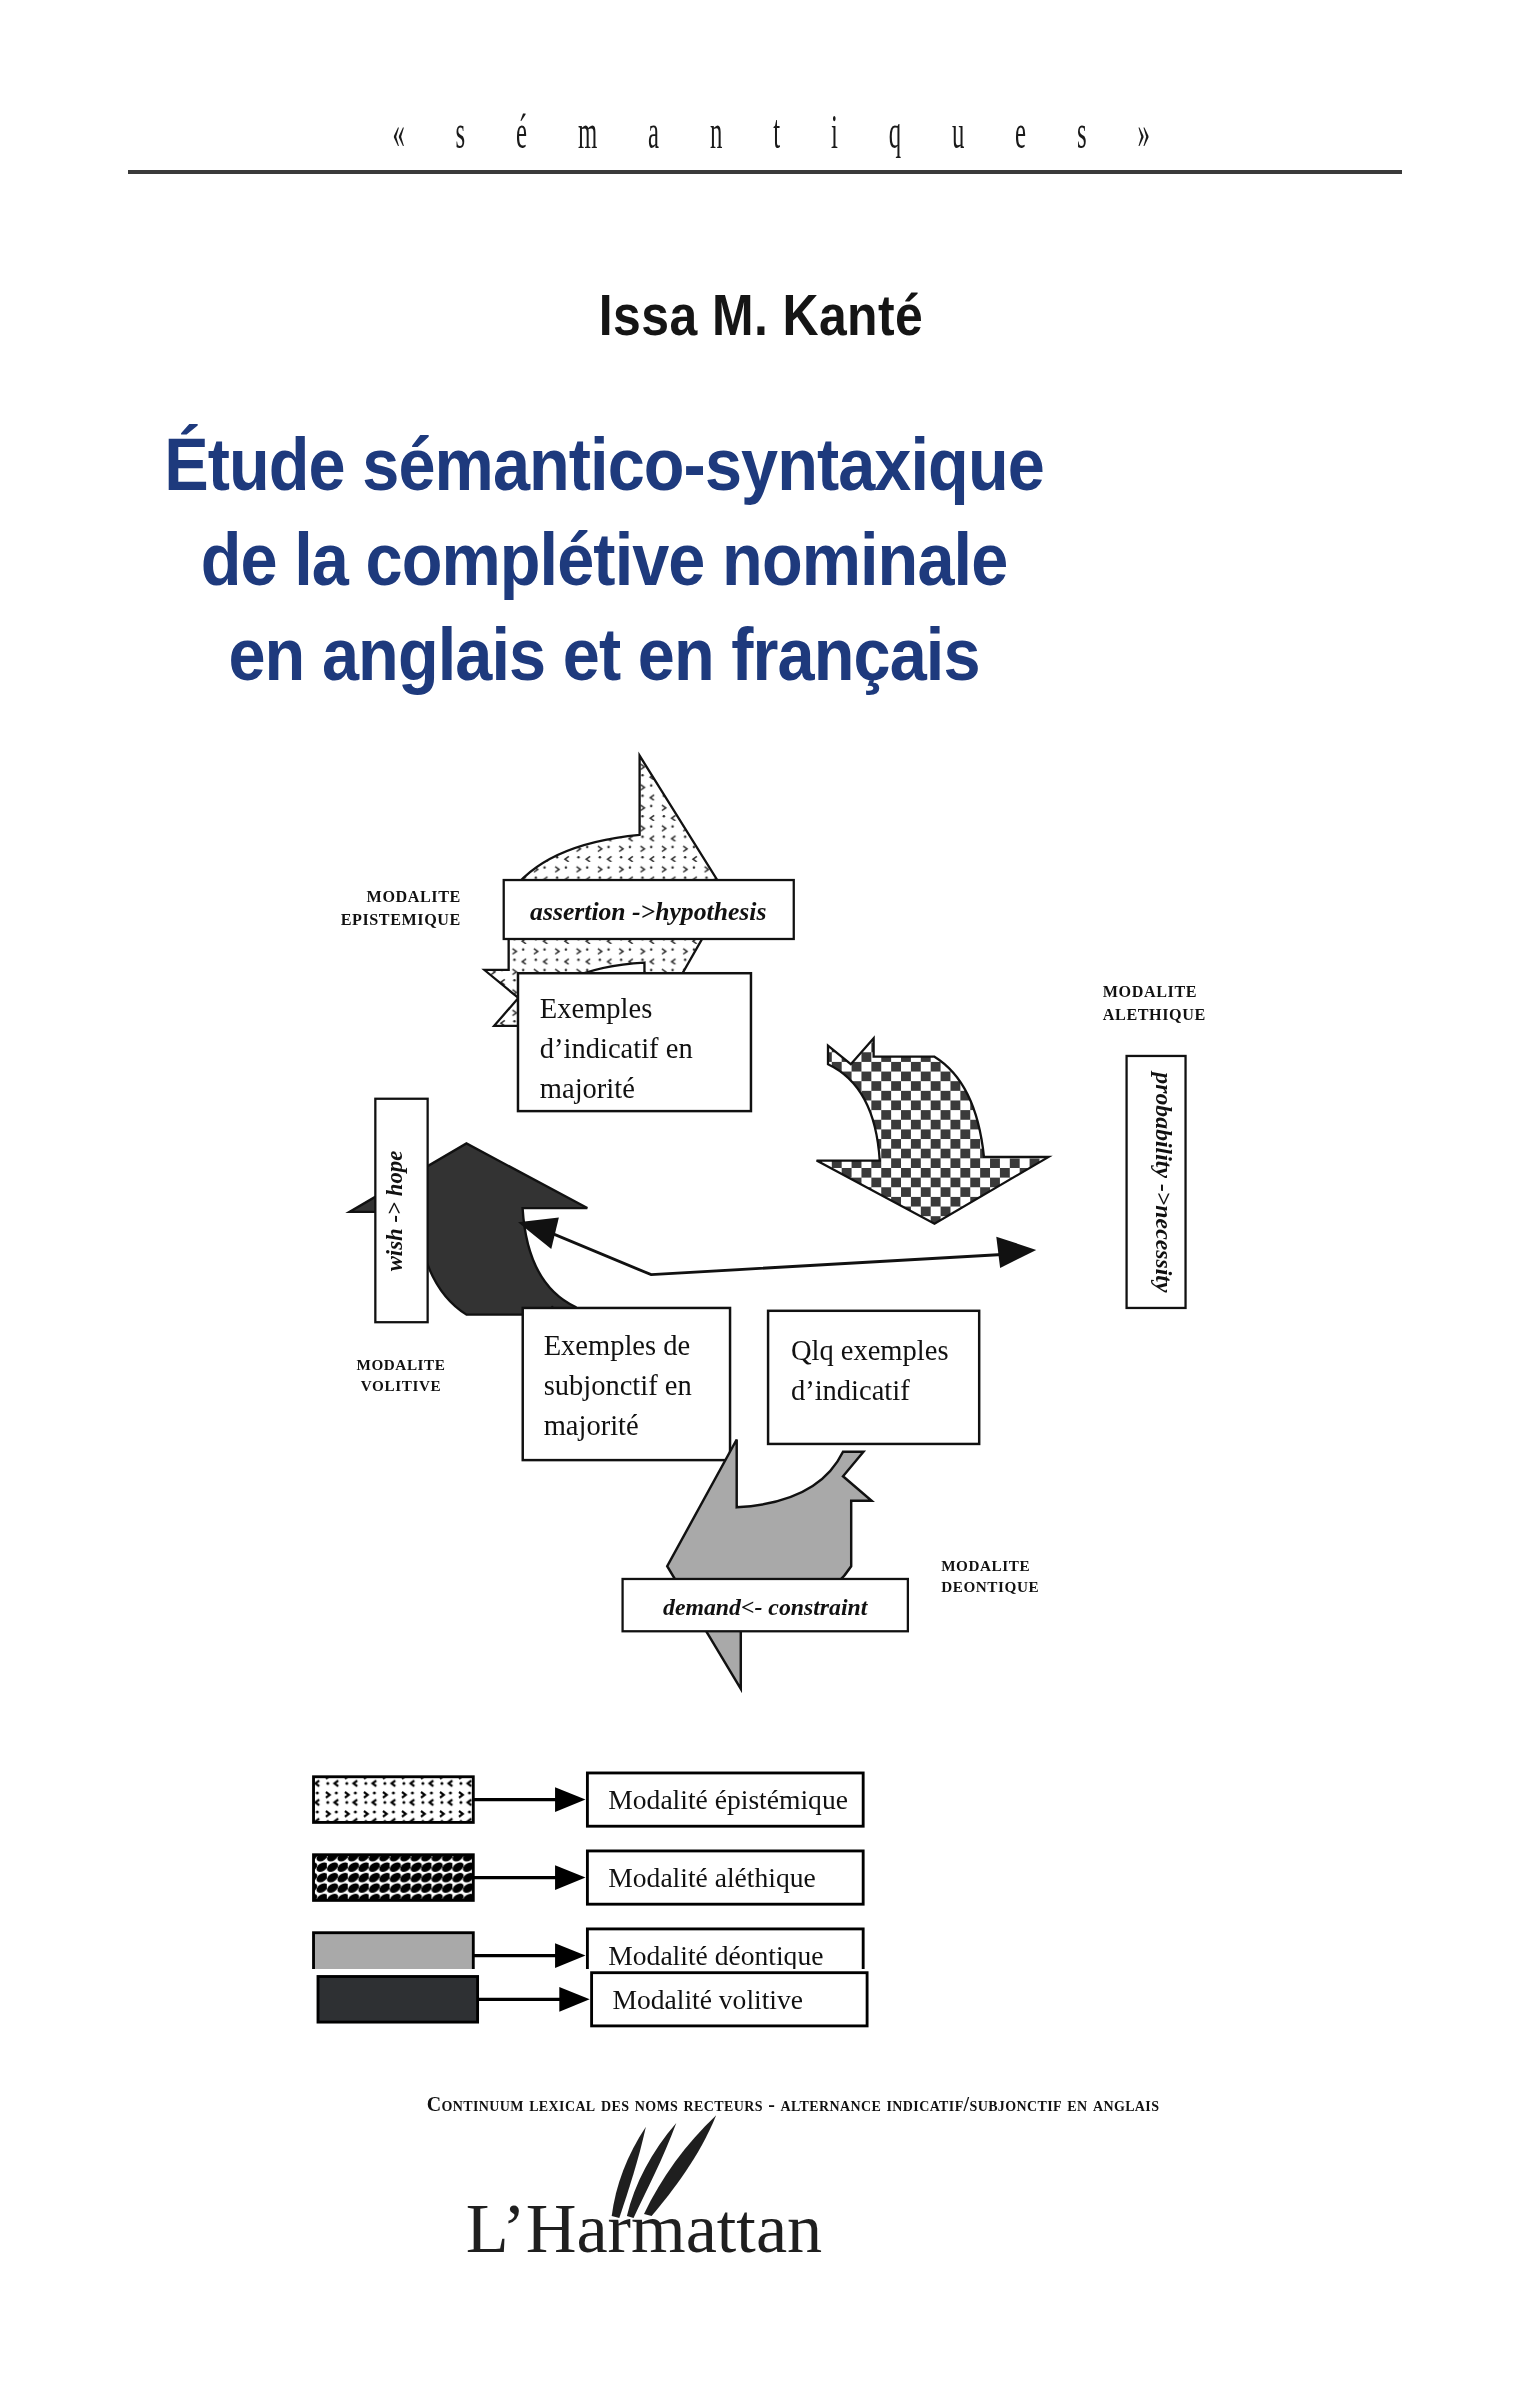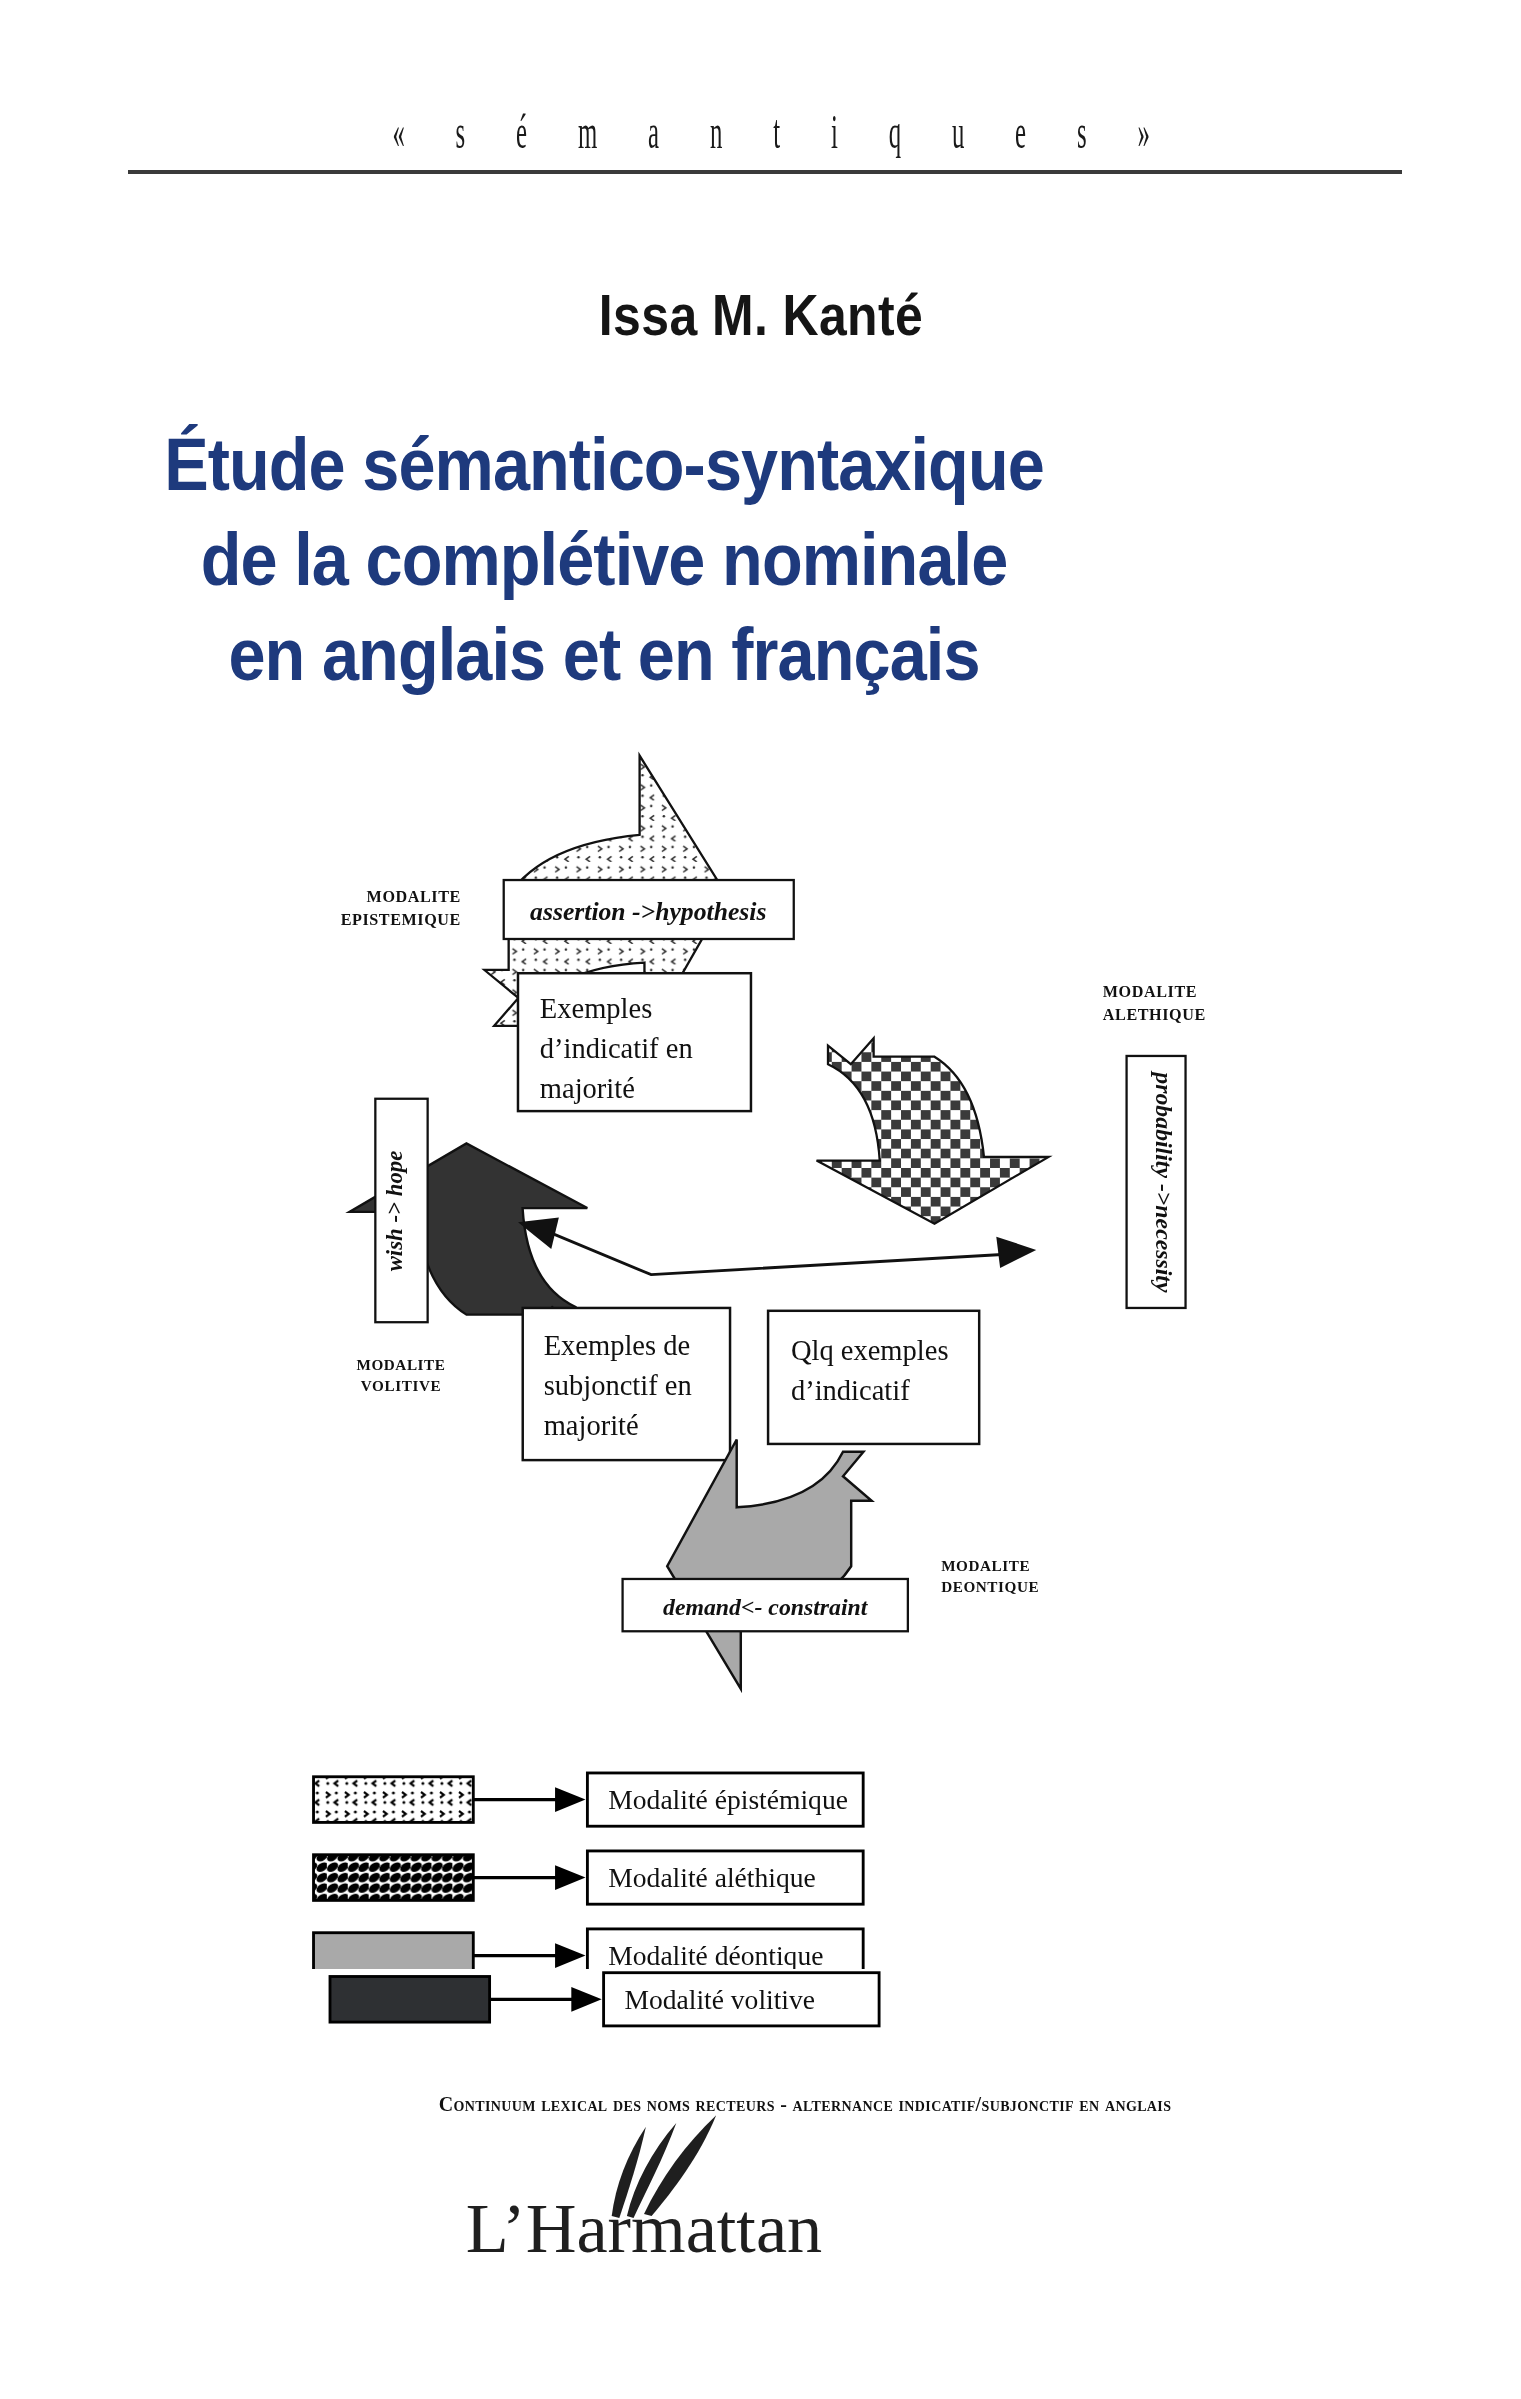--- a/index.html
+++ b/index.html
@@ -255,21 +255,21 @@
       <rect x="30" y="1252" width="168" height="48" fill="#a9a9a9" stroke="#000" stroke-width="3"></rect>
       <path d="M198 1276 L290 1276" stroke="#000" stroke-width="3.4" fill="none"></path>
       <path d="M316 1276 L284 1263 L284 1289 Z" fill="#000"></path>
       <rect x="318" y="1248" width="290" height="56" fill="#ffffff" stroke="#000" stroke-width="3"></rect>
       <text x="340" y="1286" font-family="'Liberation Serif','DejaVu Serif',serif" font-size="29" fill="#111">Modalité déontique</text>
     </g>
   </g>
 </svg>
 </div>
 
-<div style="position:absolute; left:301px; top:1967px; width:1008px; height:171px;">
+<div style="position:absolute; left:289px; top:1967px; width:1008px; height:171px;">
 <svg width="1008" height="171" viewBox="0 0 1060 180" xmlns="http://www.w3.org/2000/svg">
   <g>
     <rect x="30" y="10" width="168" height="48" fill="#2e3033" stroke="#000" stroke-width="3"></rect>
     <path d="M198 34 L290 34" stroke="#000" stroke-width="3.4" fill="none"></path>
     <path d="M316 34 L284 21 L284 47 Z" fill="#000"></path>
     <rect x="318" y="6" width="290" height="56" fill="#ffffff" stroke="#000" stroke-width="3"></rect>
     <text x="340" y="44" font-family="'Liberation Serif','DejaVu Serif',serif" font-size="29" fill="#111">Modalité volitive</text>
   </g>
   <text x="530" y="152" text-anchor="middle" font-family="'Liberation Serif','DejaVu Serif',serif" font-size="21" font-weight="700" letter-spacing="0.4" style="font-variant: small-caps;" fill="#111">Continuum lexical des noms recteurs - alternance indicatif/subjonctif en anglais</text>
 </svg>

